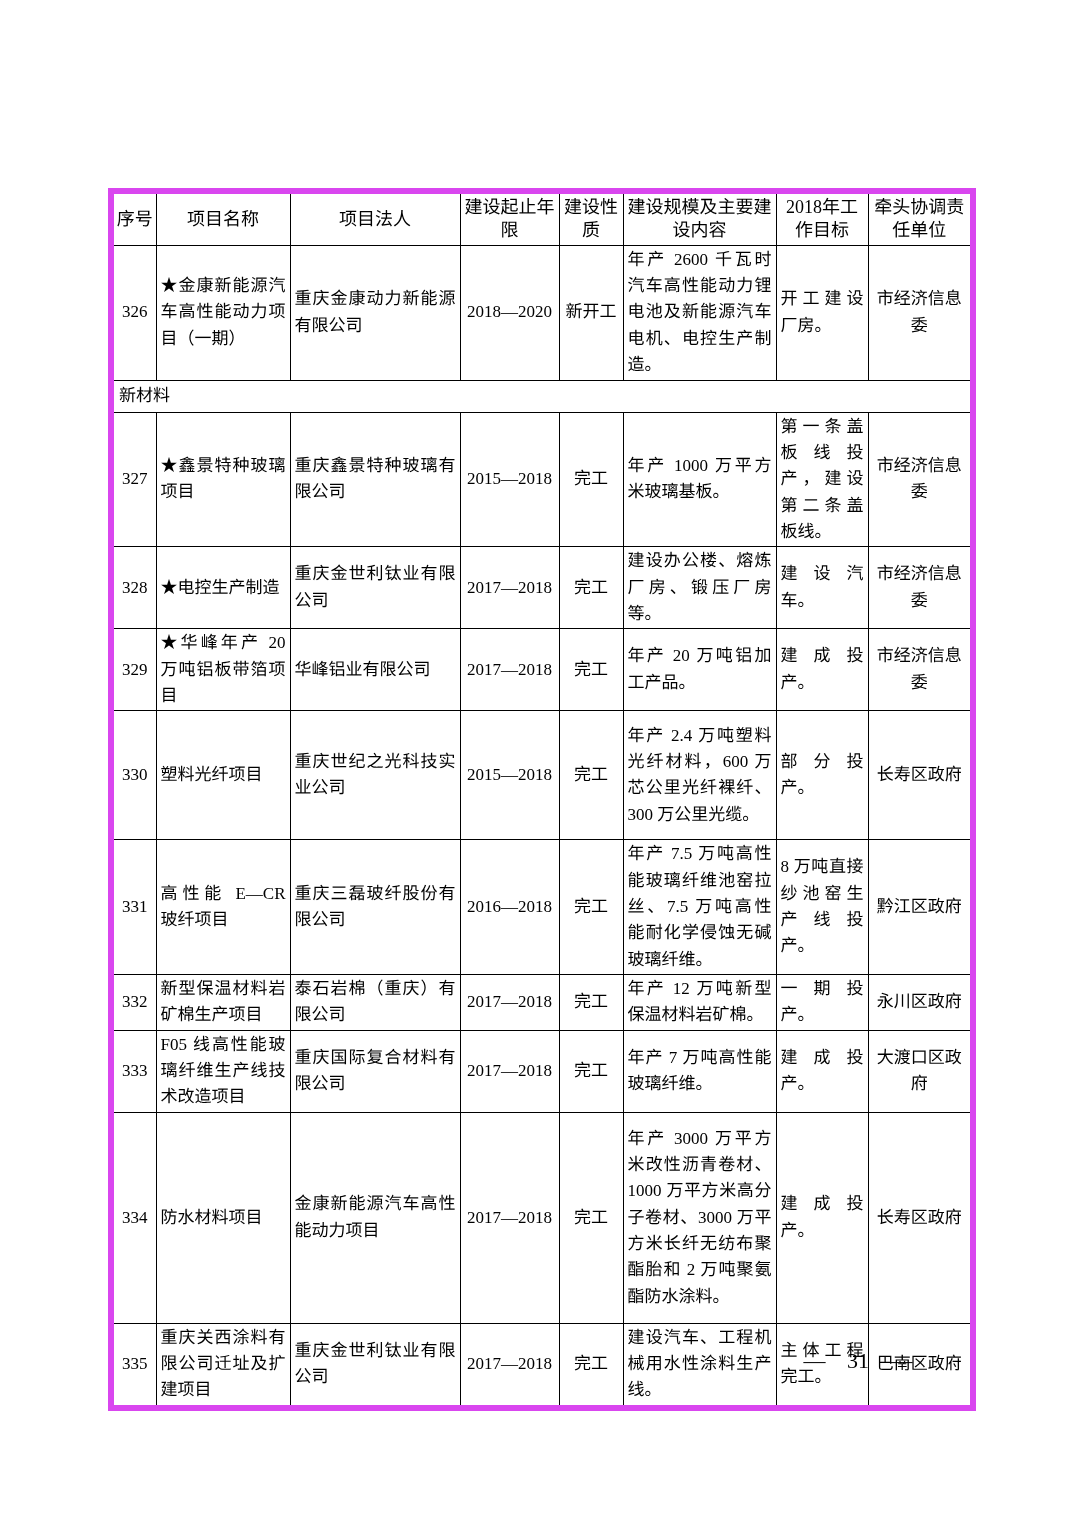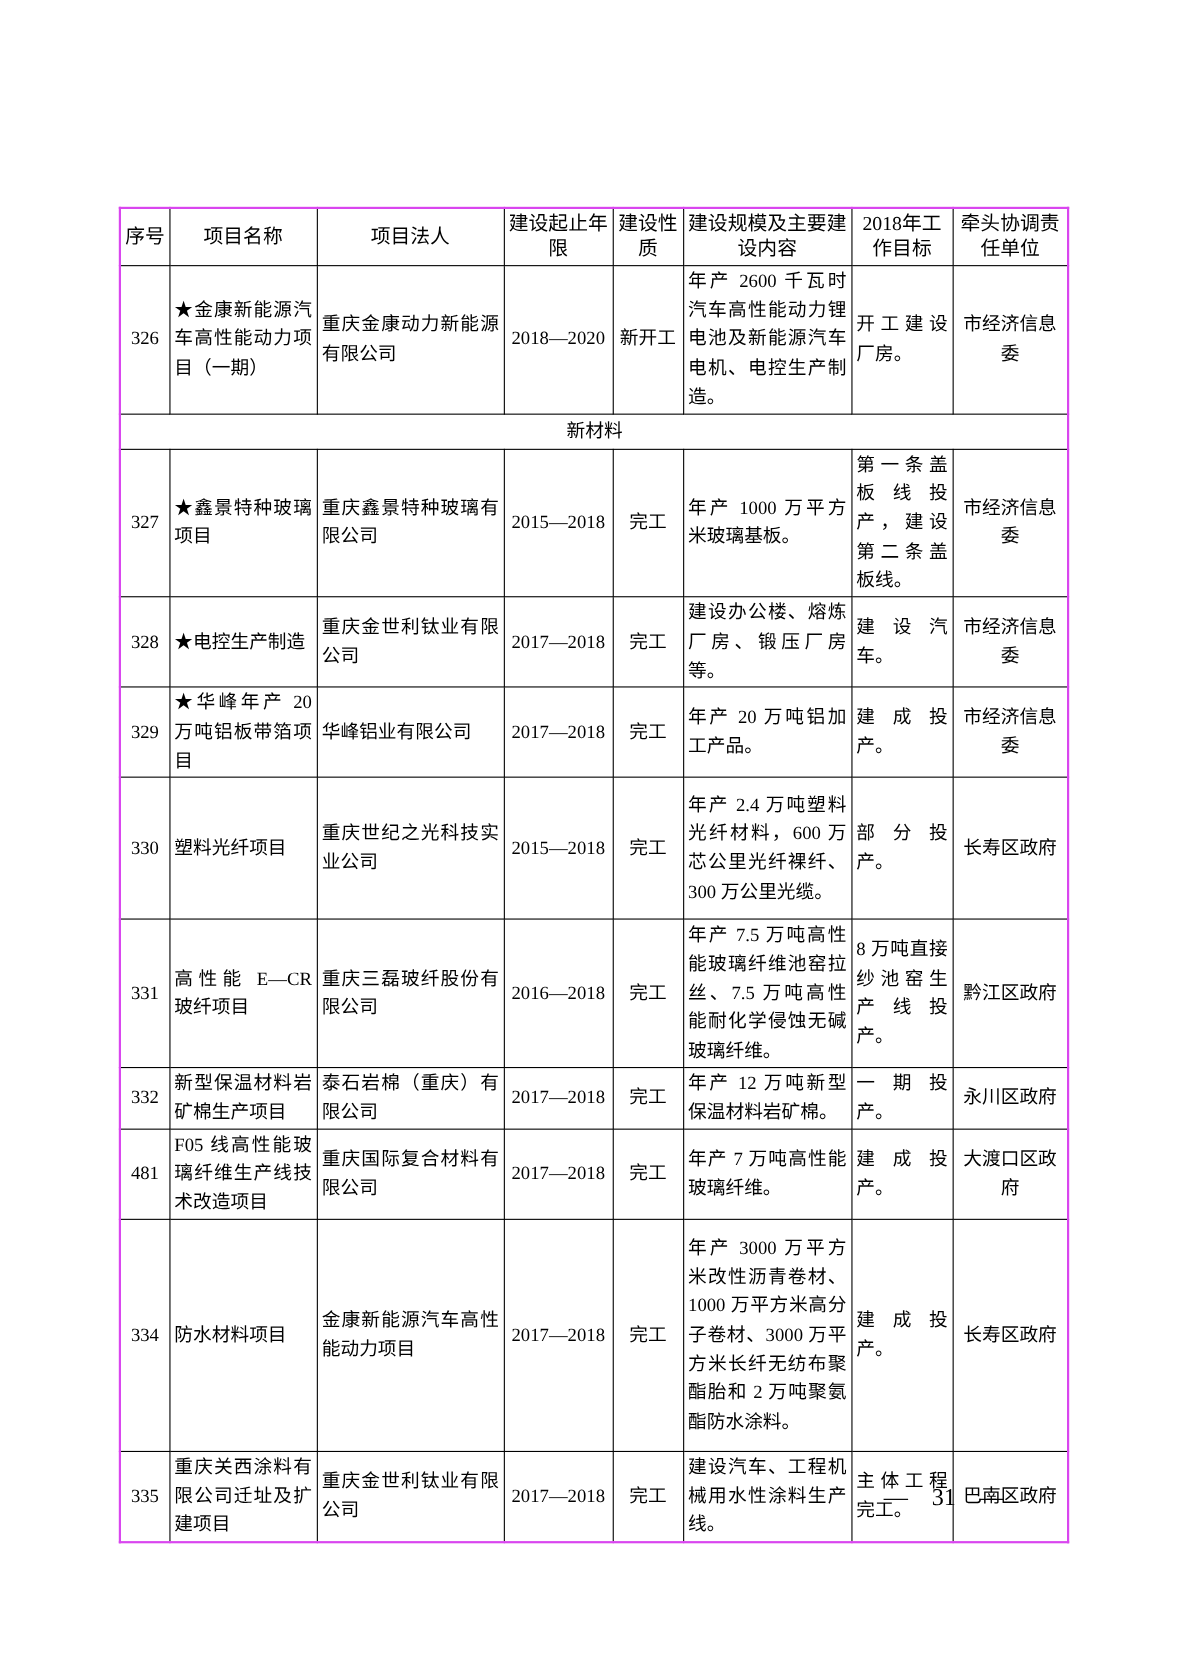--- a/index.html
+++ b/index.html
@@ -13,21 +13,21 @@
     font-family: "Liberation Serif", "DejaVu Serif", serif;
     color: #000000;
     overflow: hidden;
   }
   table.doc-table {
     position: absolute;
     left: 108px;
     top: 188px;
     width: 862px;
     border-collapse: collapse;
-    border: 2px solid #d946ef;
+    border: 6px solid #d946ef;
     table-layout: fixed;
     padding-left: 44px;
   }
   .doc-table th,
   .doc-table td {
     border: 1px solid #000000;
     padding: 1px 4px;
     font-size: 17px;
     line-height: 1.55;
     vertical-align: middle;
@@ -41,21 +41,21 @@
     line-height: 1.3;
     padding: 2px 2px;
     height: 46px;
   }
   .doc-table td.center { text-align: center; padding: 1px 2px; }
   .doc-table td.jc {
     text-align: justify;
     text-justify: inter-character;
   }
   .doc-table td.section-cell {
-    text-align: center;
+    text-align: left;
     padding-left: 5px;
   }
   .page-number {
     position: absolute;
     left: 788px;
     top: 1348px;
     width: 140px;
     text-align: center;
     font-size: 22px;
     word-spacing: 16px;
@@ -158,21 +158,21 @@
           <td class="center">332</td>
           <td class="jc">新型保温材料岩矿棉生产项目</td>
           <td class="jc">泰石岩棉（重庆）有限公司</td>
           <td class="center">2017—2018</td>
           <td class="center">完工</td>
           <td class="jc">年产 12 万吨新型保温材料岩矿棉。</td>
           <td class="jc">一期投产。</td>
           <td class="center">永川区政府</td>
         </tr>
         <tr style="height: 75px;">
-          <td class="center">481</td>
+          <td class="center">333</td>
           <td class="jc">F05 线高性能玻璃纤维生产线技术改造项目</td>
           <td class="jc">重庆国际复合材料有限公司</td>
           <td class="center">2017—2018</td>
           <td class="center">完工</td>
           <td class="jc">年产 7 万吨高性能玻璃纤维。</td>
           <td class="jc">建成投产。</td>
           <td class="center">大渡口区政府</td>
         </tr>
         <tr style="height: 211px;">
           <td class="center">334</td>

